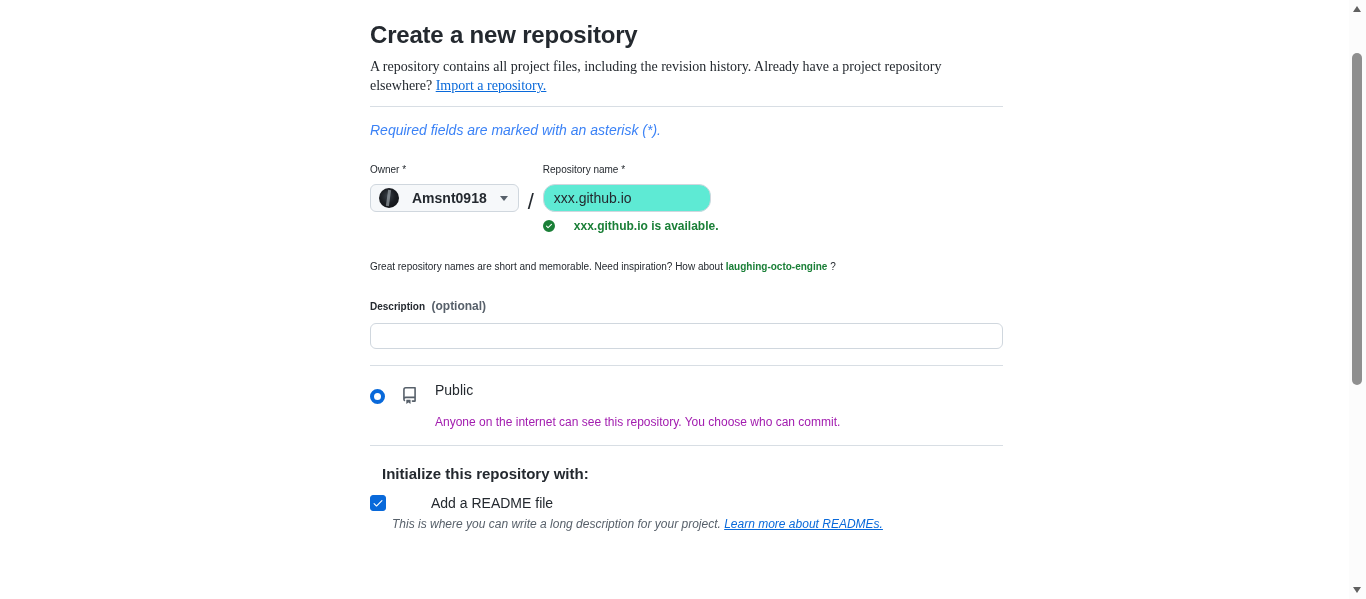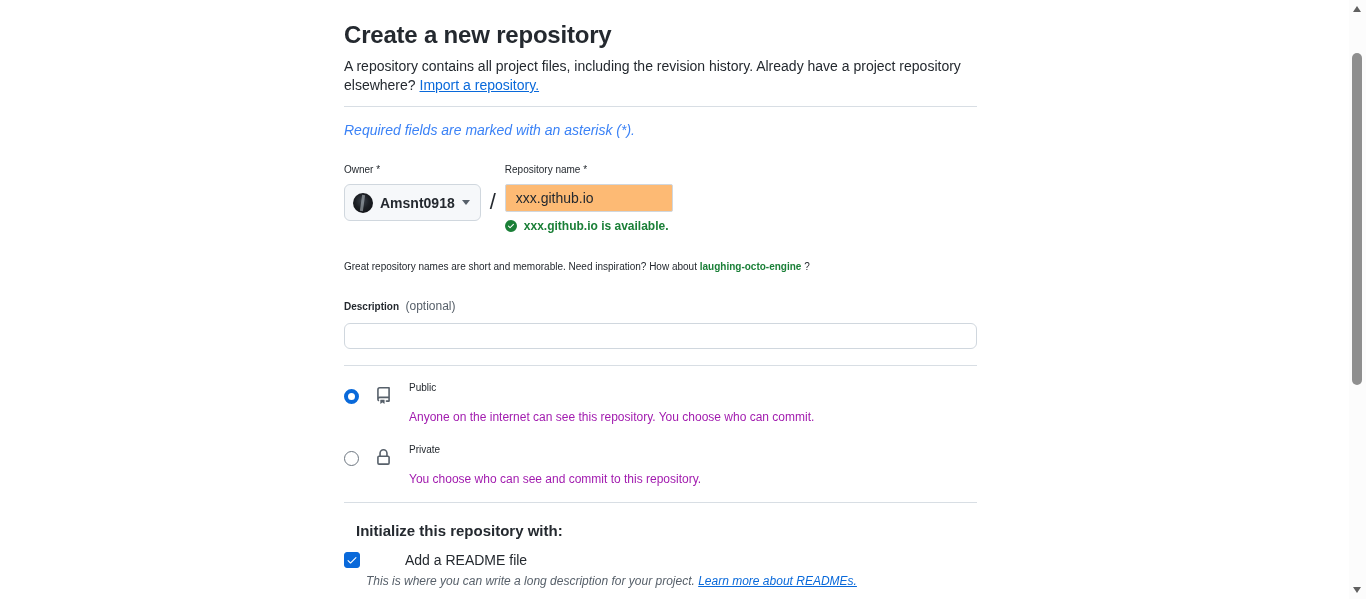--- a/index.html
+++ b/index.html
@@ -7,34 +7,35 @@
   body {
     width: 1366px; height: 599px;
     background: #ffffff;
     font-family: "Liberation Sans", sans-serif;
     color: #24292f;
     overflow: hidden;
     position: relative;
   }
   .content {
     position: absolute;
-    left: 344px; top: 0;
+    left: 370px; top: 0;
     width: 633px;
   }
   .page-title {
     font-size: 24px;
     font-weight: 700;
     margin: 21px 0 8px 0;
     letter-spacing: -0.2px;
   }
   .subtitle {
     font-size: 14px;
     line-height: 19px;
     margin: 0;
     color: #24292f;
+    font-family: Liberation Serif, serif;
   }
   a.link-blue {
     color: #0969da;
     text-decoration: underline;
     cursor: pointer;
   }
   hr.divider {
     border: none;
     border-top: 1px solid #d8dee4;
     margin: 11px 0 0 0;
@@ -53,31 +54,31 @@
   }
   .field-label {
     display: block;
     font-size: 10px;
     font-weight: 400;
     margin-bottom: 9px;
   }
   .owner-button {
     display: inline-flex;
     align-items: center;
-    height: 37px;
+    height: 28px;
     padding: 0 10px 0 8px;
     background: #f6f8fa;
     border: 1px solid #d0d7de;
     border-radius: 6px;
     font-family: "Liberation Sans", sans-serif;
     font-size: 14px;
     font-weight: 700;
     color: #24292f;
     cursor: pointer;
-    gap: 7px;
+    gap: 13px;
   }
   .avatar {
     width: 20px; height: 20px;
     border-radius: 50%;
     background: radial-gradient(circle at 45% 40%, #3a4048 0%, #1b1e23 45%, #0c0d10 100%);
     position: relative;
     overflow: hidden;
   }
   .avatar::after {
     content: "";
@@ -98,52 +99,52 @@
     font-size: 22px;
     font-weight: 300;
     color: #24292f;
     margin: 25px 9px 0 9px;
   }
   .repo-input {
     width: 168px;
     height: 28px;
     padding: 0 10px;
     border: 1px solid #d0d7de;
-    border-radius: 2px;
+    border-radius: 12px;
     font-family: "Liberation Sans", sans-serif;
     font-size: 14px;
     color: #24292f;
-    background: #fdba74;
+    background: #5eead4;
     outline: none;
   }
   .availability {
     display: flex;
     align-items: center;
-    gap: 7px;
+    gap: 19px;
     margin-top: 7px;
     font-size: 12px;
     font-weight: 700;
     color: #1a7f37;
   }
   .availability svg { flex: 0 0 auto; }
   
   .suggestion {
     font-size: 10px;
     margin: 28px 0 0 0;
   }
   a.suggestion-name {
     color: #1a7f37;
     font-weight: 700;
     text-decoration: none;
     cursor: pointer;
   }
   
   .description-group { margin-top: 24px; }
   .description-label { font-size: 10px; font-weight: 700; }
-  .optional-hint { font-size: 12px; font-weight: 400; color: #57606a; margin-left: 2px; }
+  .optional-hint { font-size: 12px; font-weight: 700; color: #57606a; margin-left: 2px; }
   .description-input {
     display: block;
     width: 100%;
     height: 26px;
     margin-top: 9px;
     padding: 0 10px;
     border: 1px solid #d0d7de;
     border-radius: 6px;
     font-family: "Liberation Sans", sans-serif;
     font-size: 14px;
@@ -164,21 +165,21 @@
     flex: 0 0 auto;
   }
   .radio.selected { border: 4.5px solid #0969da; background: #fff; }
   .radio.unselected { border: 1px solid #6e7781; background: #fff; }
   .radio-icon {
     margin: 5px 0 0 16px;
     color: #57606a;
     flex: 0 0 auto;
   }
   .radio-texts { margin-left: 17px; }
-  .radio-label { font-size: 10px; color: #24292f; }
+  .radio-label { font-size: 14px; color: #24292f; }
   .radio-desc { font-size: 12px; color: #a21caf; margin-top: 17px; }
   
   .section-heading {
     font-size: 15px;
     font-weight: 700;
     margin: 12px;
   }
   .init-section { margin-top: 19px; }
   .checkbox-row {
     display: flex;
@@ -294,30 +295,20 @@
     <div class="radio-row">
       <span class="radio selected"></span>
       <svg class="radio-icon" width="17" height="17" viewBox="0 0 16 16">
         <path fill="currentColor" d="M2 2.5A2.5 2.5 0 0 1 4.5 0h8.75a.75.75 0 0 1 .75.75v12.5a.75.75 0 0 1-.75.75h-2.5a.75.75 0 0 1 0-1.5h1.75v-2h-8a1 1 0 0 0-.714 1.7.75.75 0 1 1-1.072 1.05A2.495 2.495 0 0 1 2 11.5Zm10.5-1h-8a1 1 0 0 0-1 1v6.708A2.486 2.486 0 0 1 4.5 9h8ZM5 12.25a.25.25 0 0 1 .25-.25h3.5a.25.25 0 0 1 .25.25v3.25a.25.25 0 0 1-.4.2l-1.45-1.087a.249.249 0 0 0-.3 0L5.4 15.7a.25.25 0 0 1-.4-.2Z"></path>
       </svg>
       <div class="radio-texts">
         <div class="radio-label">Public</div>
         <div class="radio-desc">Anyone on the internet can see this repository. You choose who can commit.</div>
       </div>
     </div>
-    <div class="radio-row">
-      <span class="radio unselected"></span>
-      <svg class="radio-icon" width="17" height="17" viewBox="0 0 16 16">
-        <path fill="currentColor" d="M4 4a4 4 0 0 1 8 0v2h.25c.966 0 1.75.784 1.75 1.75v5.5A1.75 1.75 0 0 1 12.25 15h-8.5A1.75 1.75 0 0 1 2 13.25v-5.5C2 6.784 2.784 6 3.75 6H4Zm8.25 3.5h-8.5a.25.25 0 0 0-.25.25v5.5c0 .138.112.25.25.25h8.5a.25.25 0 0 0 .25-.25v-5.5a.25.25 0 0 0-.25-.25ZM10.5 6V4a2.5 2.5 0 1 0-5 0v2Z"></path>
-      </svg>
-      <div class="radio-texts">
-        <div class="radio-label">Private</div>
-        <div class="radio-desc">You choose who can see and commit to this repository.</div>
-      </div>
-    </div>
   </div>
 
   <hr class="divider" style="margin-top:2px; margin-bottom:18px;">
 
   <div class="init-section">
     <h3 class="section-heading">Initialize this repository with:</h3>
     <div class="checkbox-row">
       <span class="checkbox">
         <svg width="12" height="12" viewBox="0 0 16 16">
           <path fill="#ffffff" d="M13.78 4.22a.75.75 0 0 1 0 1.06l-7.25 7.25a.75.75 0 0 1-1.06 0L2.22 9.28a.751.751 0 0 1 .018-1.042.751.751 0 0 1 1.042-.018L6 10.94l6.72-6.72a.75.75 0 0 1 1.06 0Z"></path>

